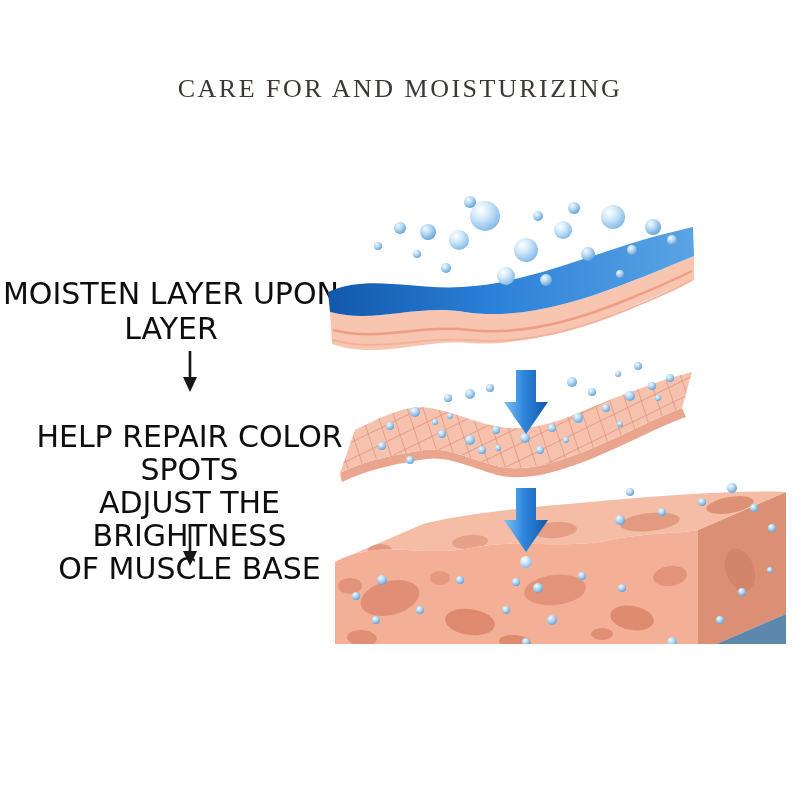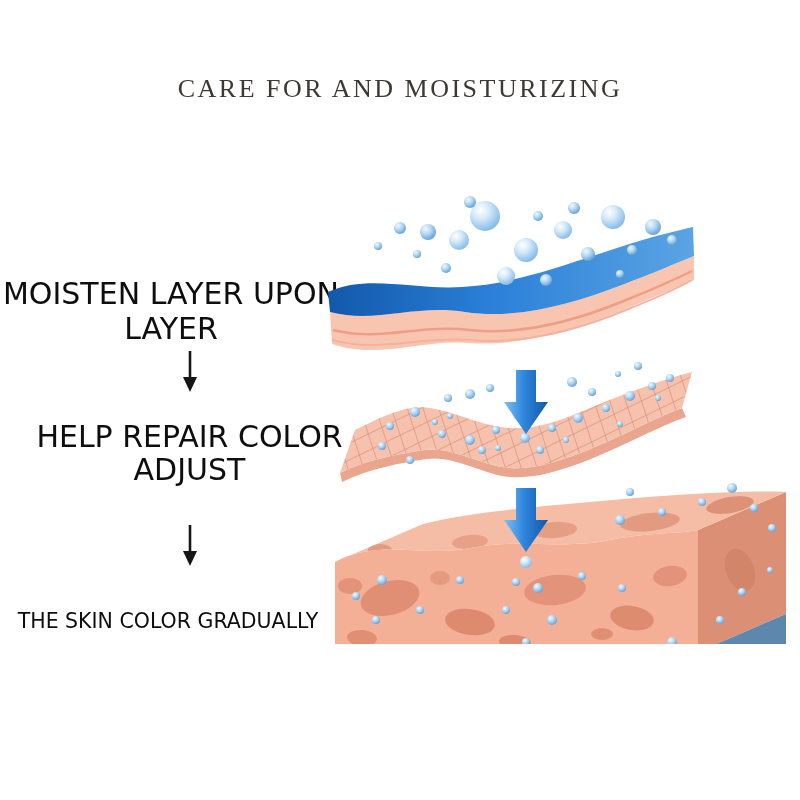--- a/index.html
+++ b/index.html
@@ -34,30 +34,31 @@
   <div class="step step1">
     <div>MOISTEN LAYER UPON LAYER</div>
   </div>
 
   <svg class="flow-arrow fa1" width="22" height="44" viewBox="0 0 22 44">
     <line x1="11" y1="1" x2="11" y2="29" stroke="#161616" stroke-width="2.6"></line>
     <polygon points="4,27 18,27 11,42" fill="#161616"></polygon>
   </svg>
 
   <div class="step step2">
-    <div>HELP REPAIR COLOR ADJUST</div>
+    <div>HELP REPAIR COLOR SPOTS</div>
+    <div>ADJUST THE BRIGHTNESS</div>
+    <div>OF MUSCLE BASE</div>
   </div>
 
   <svg class="flow-arrow fa2" width="22" height="44" viewBox="0 0 22 44">
     <line x1="11" y1="1" x2="11" y2="29" stroke="#161616" stroke-width="2.6"></line>
     <polygon points="4,27 18,27 11,42" fill="#161616"></polygon>
   </svg>
 
   <div class="step step3">
-    <div>THE SKIN COLOR GRADUALLY</div>
   </div>
 
   <svg class="art" width="478" height="590" viewBox="0 0 478 590">
     <defs>
       <linearGradient id="watG" x1="0" y1="0" x2="1" y2="0">
         <stop offset="0%" stop-color="#1258ab"></stop>
         <stop offset="45%" stop-color="#2b80d8"></stop>
         <stop offset="100%" stop-color="#5ba4e4"></stop>
       </linearGradient>
       <linearGradient id="arrG" x1="0" y1="0" x2="1" y2="0">

